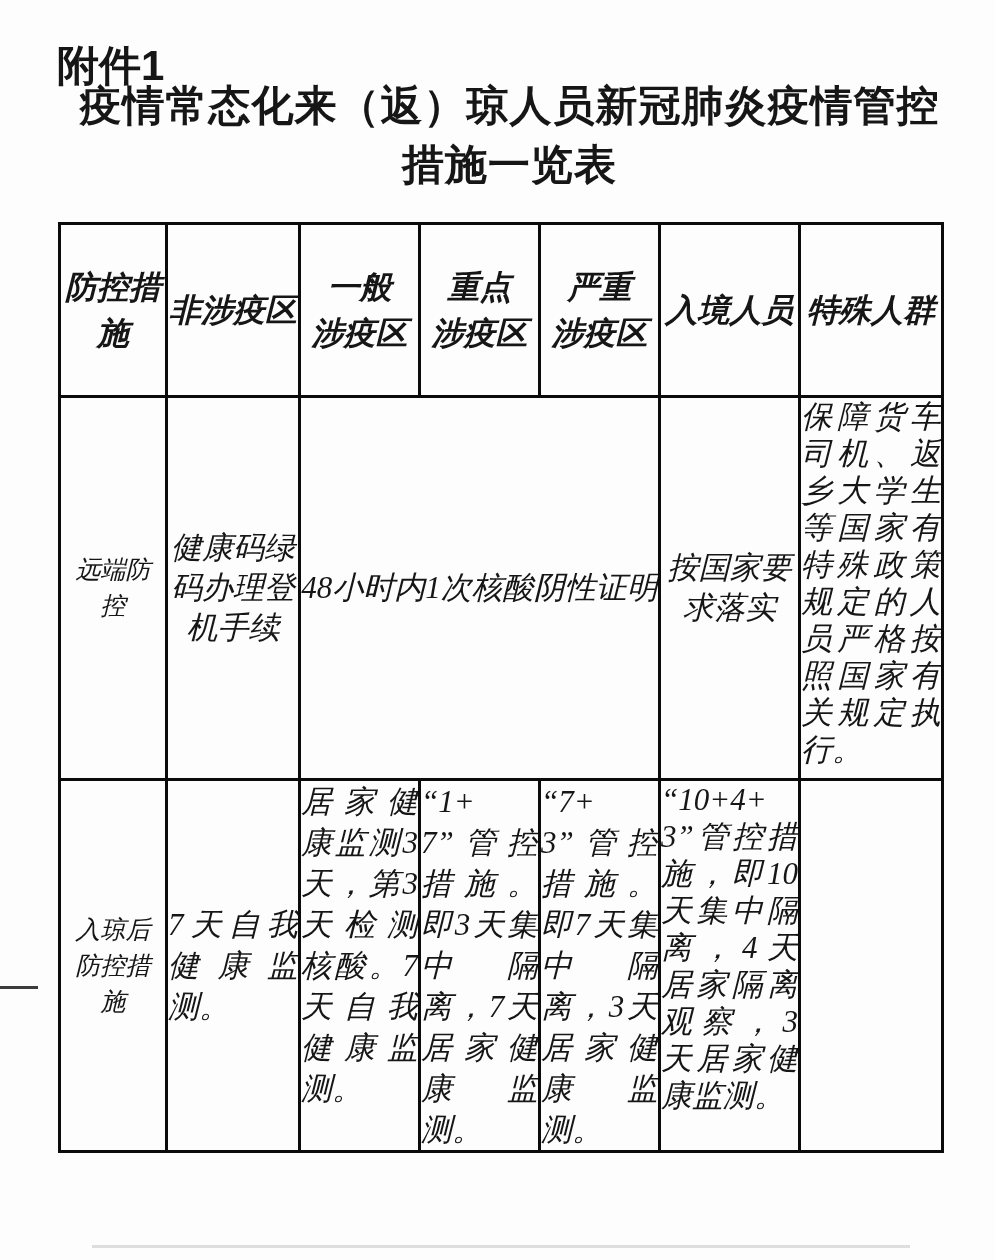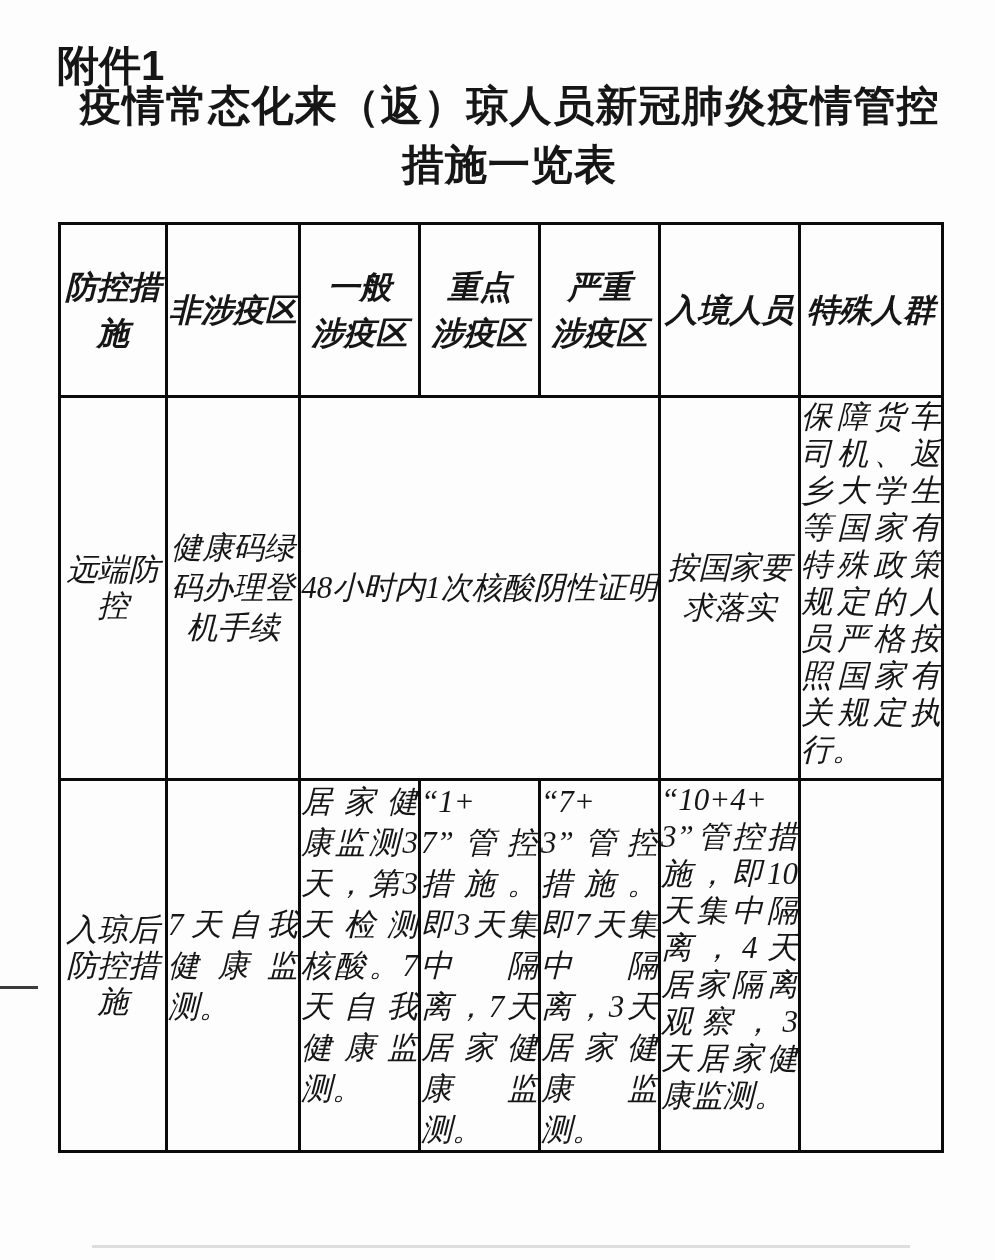--- a/index.html
+++ b/index.html
@@ -31,21 +31,21 @@
   tr.r-head{height:173px}
   tr.r1{height:383px}
   tr.r2{height:112px}
   tr.r3{height:347px}
   .hd{
     font-family:"Liberation Sans", sans-serif;
     font-weight:700;font-size:32px;line-height:46px;
     text-align:center;vertical-align:middle;white-space:pre-line;
   }
   .lbl{
-    font-weight:400;font-size:31px;line-height:36px;
+    font-weight:400;font-size:25px;line-height:36px;
     text-align:center;vertical-align:middle;white-space:pre-line;
   }
   .ctr{
     font-size:31px;line-height:40px;
     text-align:center;vertical-align:middle;white-space:pre-line;
   }
   .nacid{white-space:nowrap;font-size:31px;}
   .jst{
     font-size:31px;text-align:justify;text-justify:inter-character;
     word-break:break-all;vertical-align:top;

